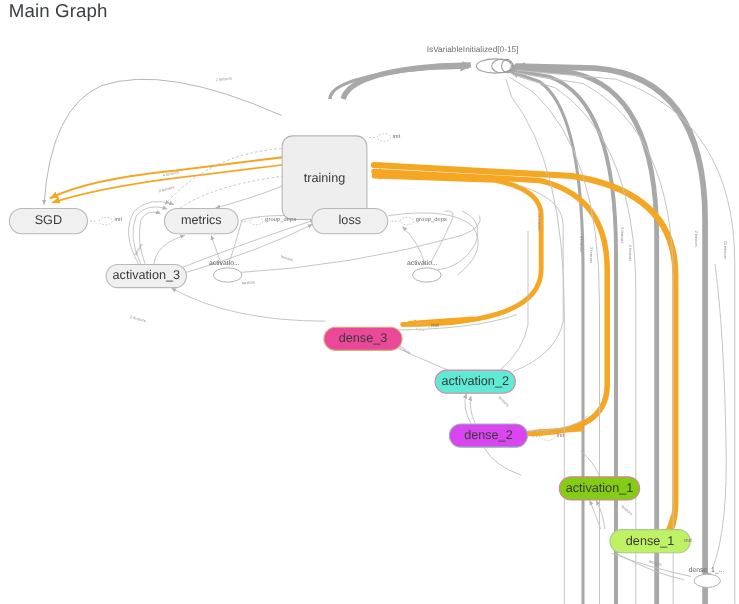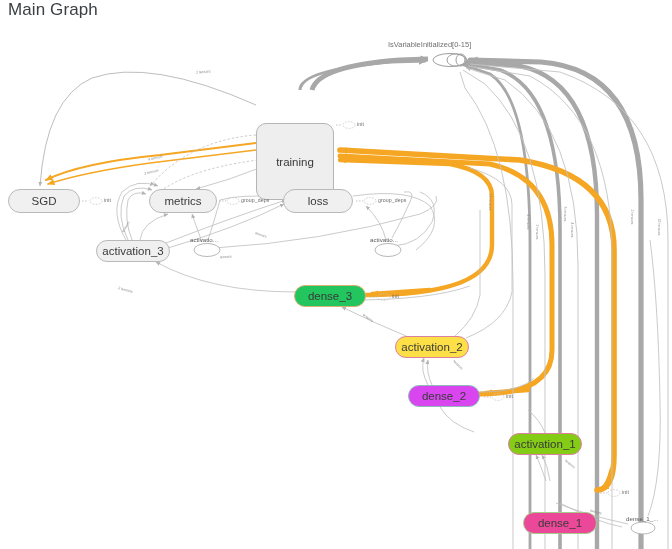--- a/index.html
+++ b/index.html
@@ -247,37 +247,37 @@
 </div>
 
 <div class="node-box node-op" style="left:283px; top:189px; width:70px; height:24px;">
   <span>loss</span>
 </div>
 
 <div class="node-box node-op" style="left:96px; top:240px; width:74px; height:22px;">
   <span>activation_3</span>
 </div>
 
-<div class="node-box node-op" style="left:294px; top:285px; width:72px; height:22px; background:#22c55e; border-color:#d4b274;">
+<div class="node-box node-op" style="left:294px; top:297px; width:72px; height:22px; background:#ec4899; border-color:#d4b274;">
   <span>dense_3</span>
 </div>
 
-<div class="node-box node-op" style="left:395px; top:336px; width:74px; height:22px; background:#fde047; border-color:#dd7fa0;">
+<div class="node-box node-op" style="left:395px; top:336px; width:74px; height:22px; background:#5eead4; border-color:#dd7fa0;">
   <span>activation_2</span>
 </div>
 
 <div class="node-box node-op" style="left:408px; top:385px; width:72px; height:22px; background:#d946ef; border-color:#8fbab7;">
   <span>dense_2</span>
 </div>
 
 <div class="node-box node-op" style="left:508px; top:433px; width:74px; height:22px; background:#84cc16; border-color:#dd7fa0;">
   <span>activation_1</span>
 </div>
 
-<div class="node-box node-op" style="left:523px; top:481px; width:74px; height:22px; background:#ec4899; border-color:#a5cb8b;margin-top:31px;">
+<div class="node-box node-op" style="left:554px; top:481px; width:74px; height:22px; background:#bef264; border-color:#a5cb8b;">
   <span>dense_1</span>
 </div>
 
 <div class="top-label" style="left:388px; top:40px;">IsVariableInitialized[0-15]</div>
 
 <div class="small-label" style="left:104px; top:197px;">init</div>
 <div class="small-label" style="left:241px; top:197px;">group_deps</div>
 <div class="small-label" style="left:378px; top:197px;">group_deps</div>
 <div class="small-label" style="left:357px; top:121px;">init</div>
 <div class="small-label" style="left:392px; top:293px;">init</div>

